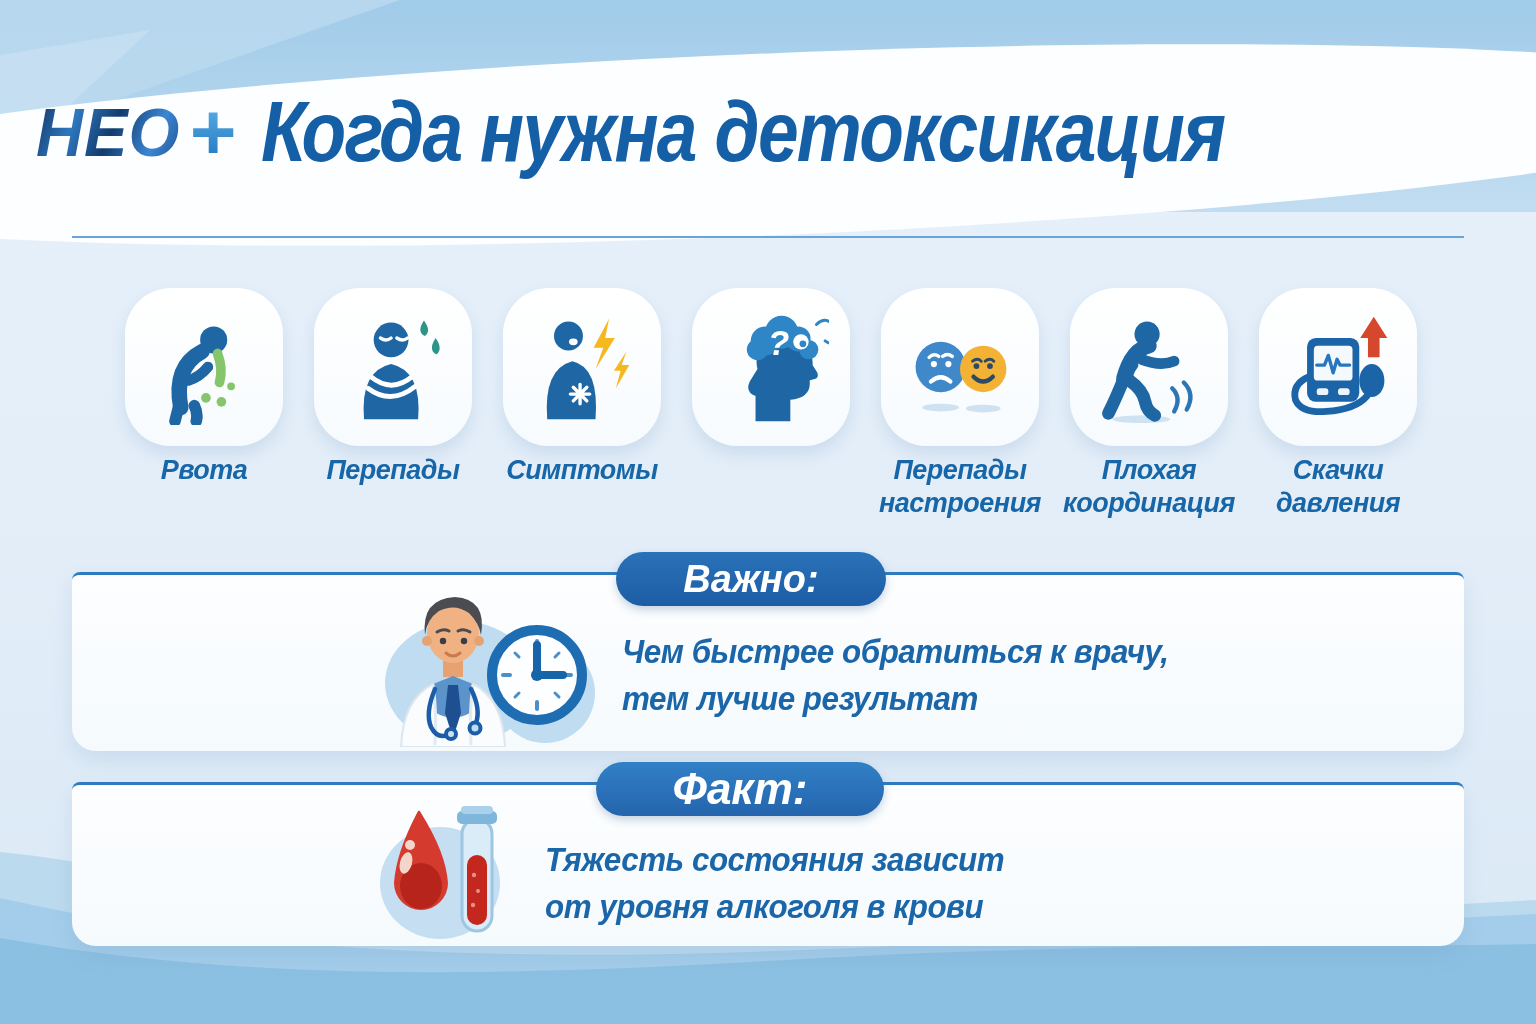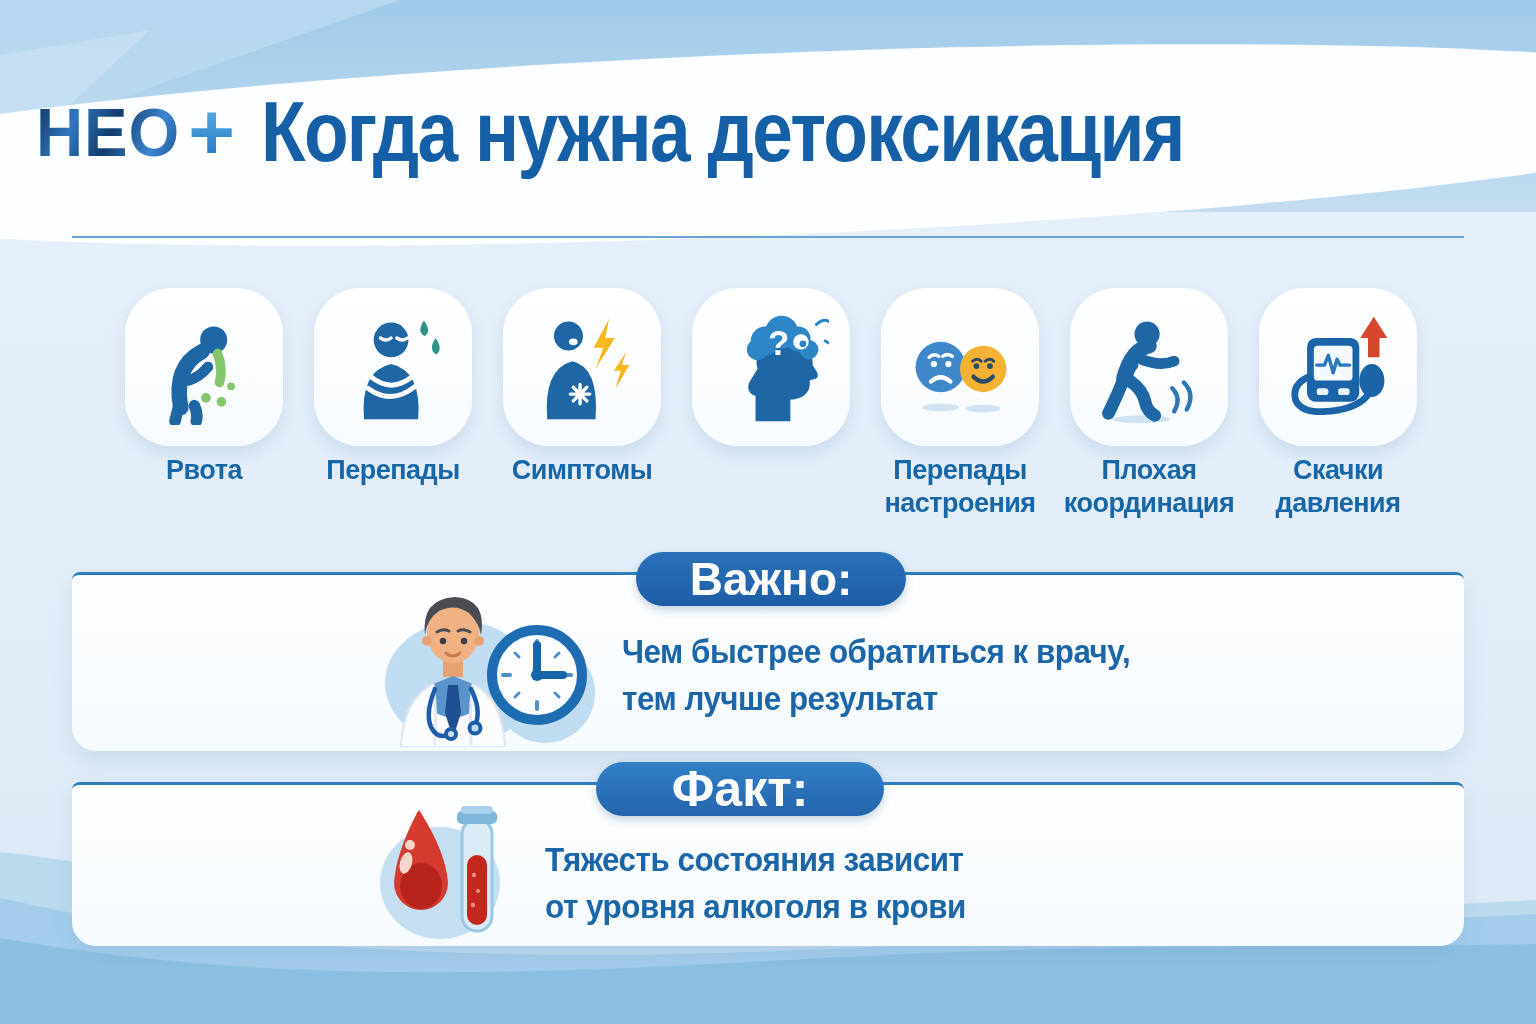--- a/index.html
+++ b/index.html
@@ -1,18 +1,18 @@
 <!DOCTYPE html>
 <html><head>
 <meta charset="utf-8">
 <style>
   html,body{margin:0;padding:0;}
   body{font-family:"Liberation Sans",sans-serif;}
   #canvas{position:relative;width:1536px;height:1024px;overflow:hidden;
-          background:linear-gradient(180deg,#e7f1fb 0%,#e2edf8 55%,#dae9f6 100%);}
+          background:linear-gradient(180deg,#e7f1fb 0%,#e2edf8 55%,#dae9f6 100%);font-style:italic;}
   svg{display:block;}
 
   
   .bg-top{position:absolute;top:0;left:0;width:1536px;height:260px;z-index:0;}
   .bg-bottom{position:absolute;bottom:0;left:0;width:1536px;height:172px;z-index:0;}
 
   
   .header{position:absolute;top:82px;left:36px;display:flex;align-items:center;z-index:3;}
   .logo{display:flex;align-items:center;margin-right:26px;}
   .logo-neo{font-weight:900;font-size:68px;letter-spacing:1px;
@@ -23,23 +23,23 @@
     -webkit-background-clip:text;background-clip:text;color:transparent;}
   .title{font-size:86px;font-weight:800;color:#155fa6;letter-spacing:-2px;white-space:nowrap;
     transform:scaleX(.85);transform-origin:left center;}
 
   
   .pill{position:absolute;display:flex;align-items:center;justify-content:center;
     color:#fff;font-weight:700;border-radius:29px;z-index:3;
     box-shadow:0 4px 9px rgba(40,90,140,.25);}
   .pill-symptoms{left:596px;top:207px;width:308px;height:56px;font-size:36px;
     background:linear-gradient(180deg,#57a0da 0%,#2e7ec4 100%);}
-  .pill-important{left:636px;top:552px;width:270px;height:54px;font-size:46px;
+  .pill-important{left:616px;top:552px;width:270px;height:54px;font-size:38px;
     background:linear-gradient(180deg,#2a72b8 0%,#1d5da5 100%);}
-  .pill-fact{left:596px;top:762px;width:288px;height:54px;font-size:50px;
+  .pill-fact{left:596px;top:762px;width:288px;height:54px;font-size:44px;
     background:linear-gradient(180deg,#3180c6 0%,#2465ad 100%);}
 
   .rule{position:absolute;left:72px;width:1392px;height:2px;background:#68a4d8;z-index:1;}
   .rule-symptoms{top:236px;}
 
   
   .cards{position:absolute;left:125px;top:288px;width:1292px;display:flex;
     justify-content:space-between;z-index:2;}
   .card-wrap{width:158px;display:flex;flex-direction:column;align-items:center;}
   .card{width:158px;height:158px;border-radius:46px;

